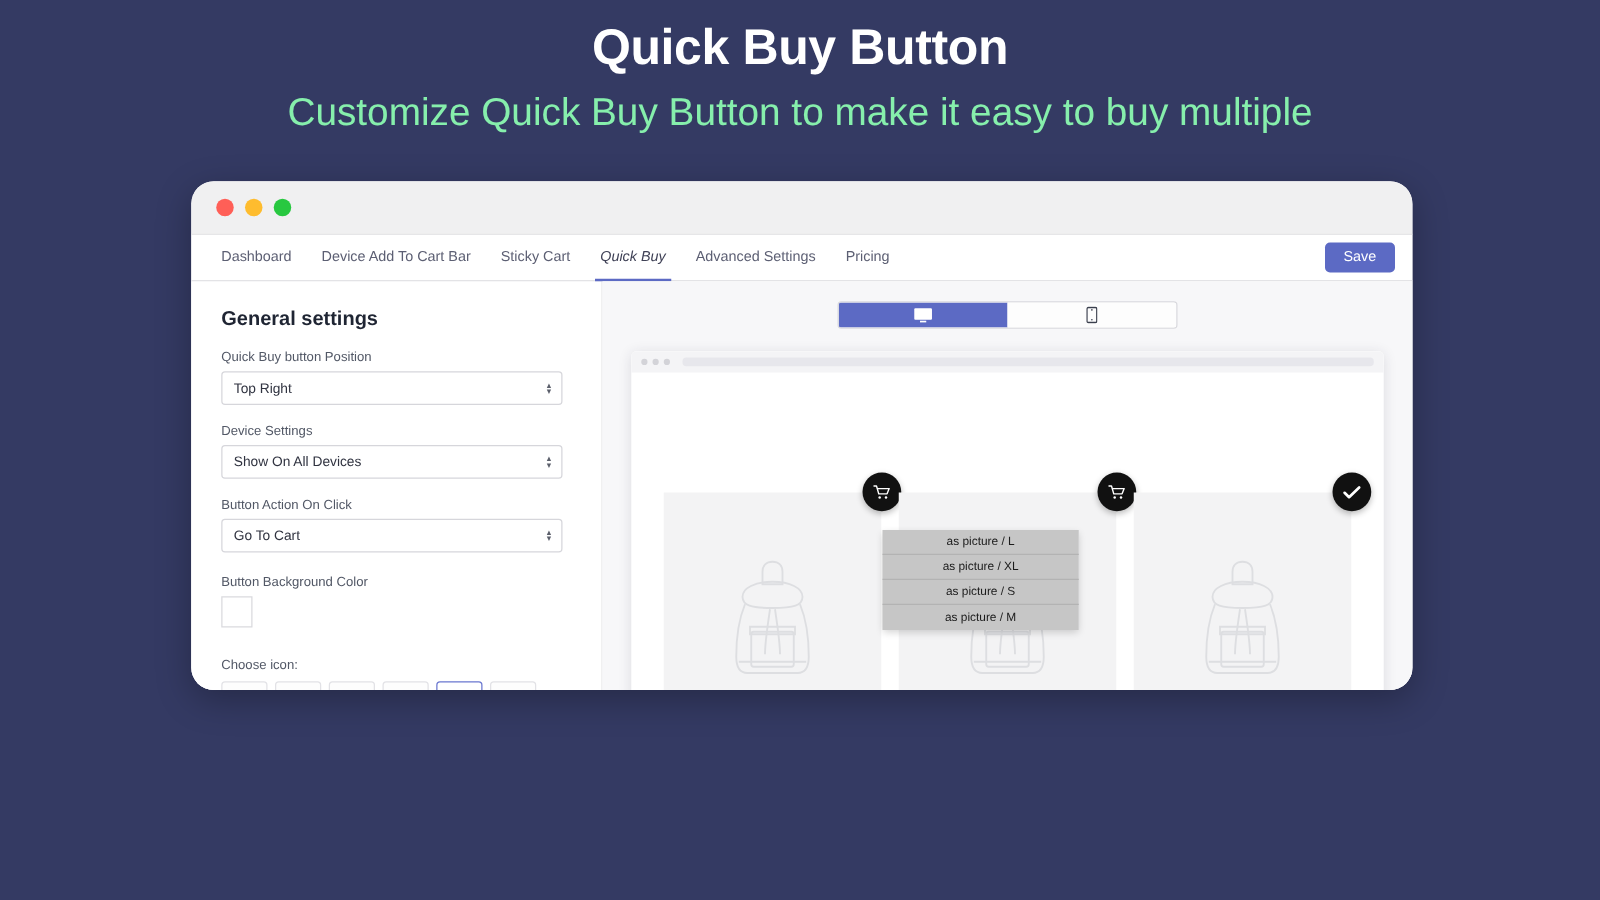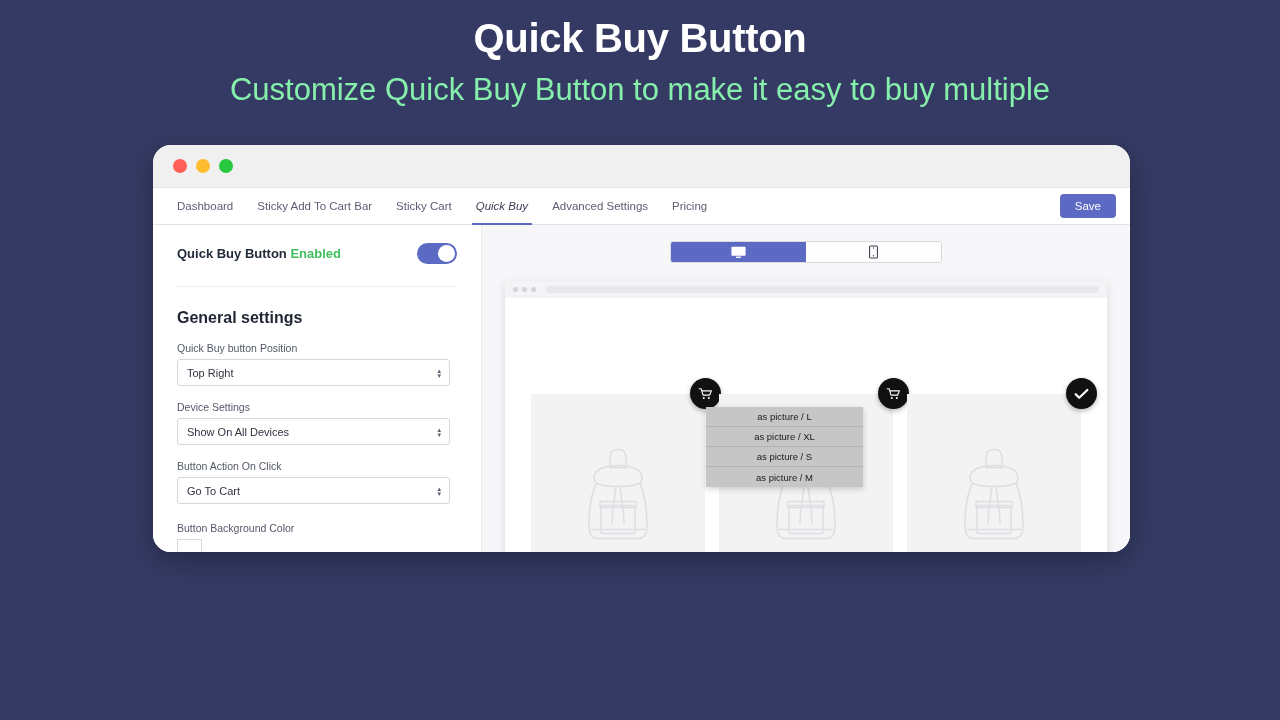--- a/index.html
+++ b/index.html
@@ -252,21 +252,21 @@
     box-shadow: 0 2px 5px rgba(0,0,0,0.28);
     cursor: pointer;
   }
   .bag-art {
     position: absolute;
     left: 50%; top: 50%;
     transform: translate(-50%, -46%);
   }
   .variant-menu {
     position: absolute;
-    left: -13px; top: 13px;
+    left: -13px; top: 30px;
     width: 157px;
     z-index: 5;
     box-shadow: 0 2px 6px rgba(0,0,0,0.18);
   }
   .variant-item {
     height: 20px;
     background: #c6c6c6;
     border-bottom: 1px solid #b3b3b3;
     display: flex; align-items: center; justify-content: center;
     font-size: 9.5px;
@@ -298,41 +298,32 @@
 <div class="window">
 
   <div class="titlebar">
     <span class="dot red"></span>
     <span class="dot yellow"></span>
     <span class="dot green"></span>
   </div>
 
   <div class="tabbar">
     <div class="tab">Dashboard</div>
-    <div class="tab">Sticky Add To Cart Bar</div>
+    <div class="tab">Device Add To Cart Bar</div>
     <div class="tab">Sticky Cart</div>
     <div class="tab active">Quick Buy</div>
     <div class="tab">Advanced Settings</div>
     <div class="tab">Pricing</div>
     <button class="save-btn">Save</button>
   </div>
 
   <div class="content">
 
     <div class="left-col">
 
-      <div class="enable-card">
-        <div class="enable-label">
-          <span>Quick Buy Button</span>
-          <span class="on">Enabled</span>
-        </div>
-        <div class="toggle">
-          <span class="knob"></span>
-        </div>
-      </div>
 
       <div class="gs">
         <h3>General settings</h3>
 
         <div class="field">
           <span class="field-label">Quick Buy button Position</span>
           <div class="select">
             <span>Top Right</span>
             <span class="arrows">▴<br>▾</span>
           </div>

